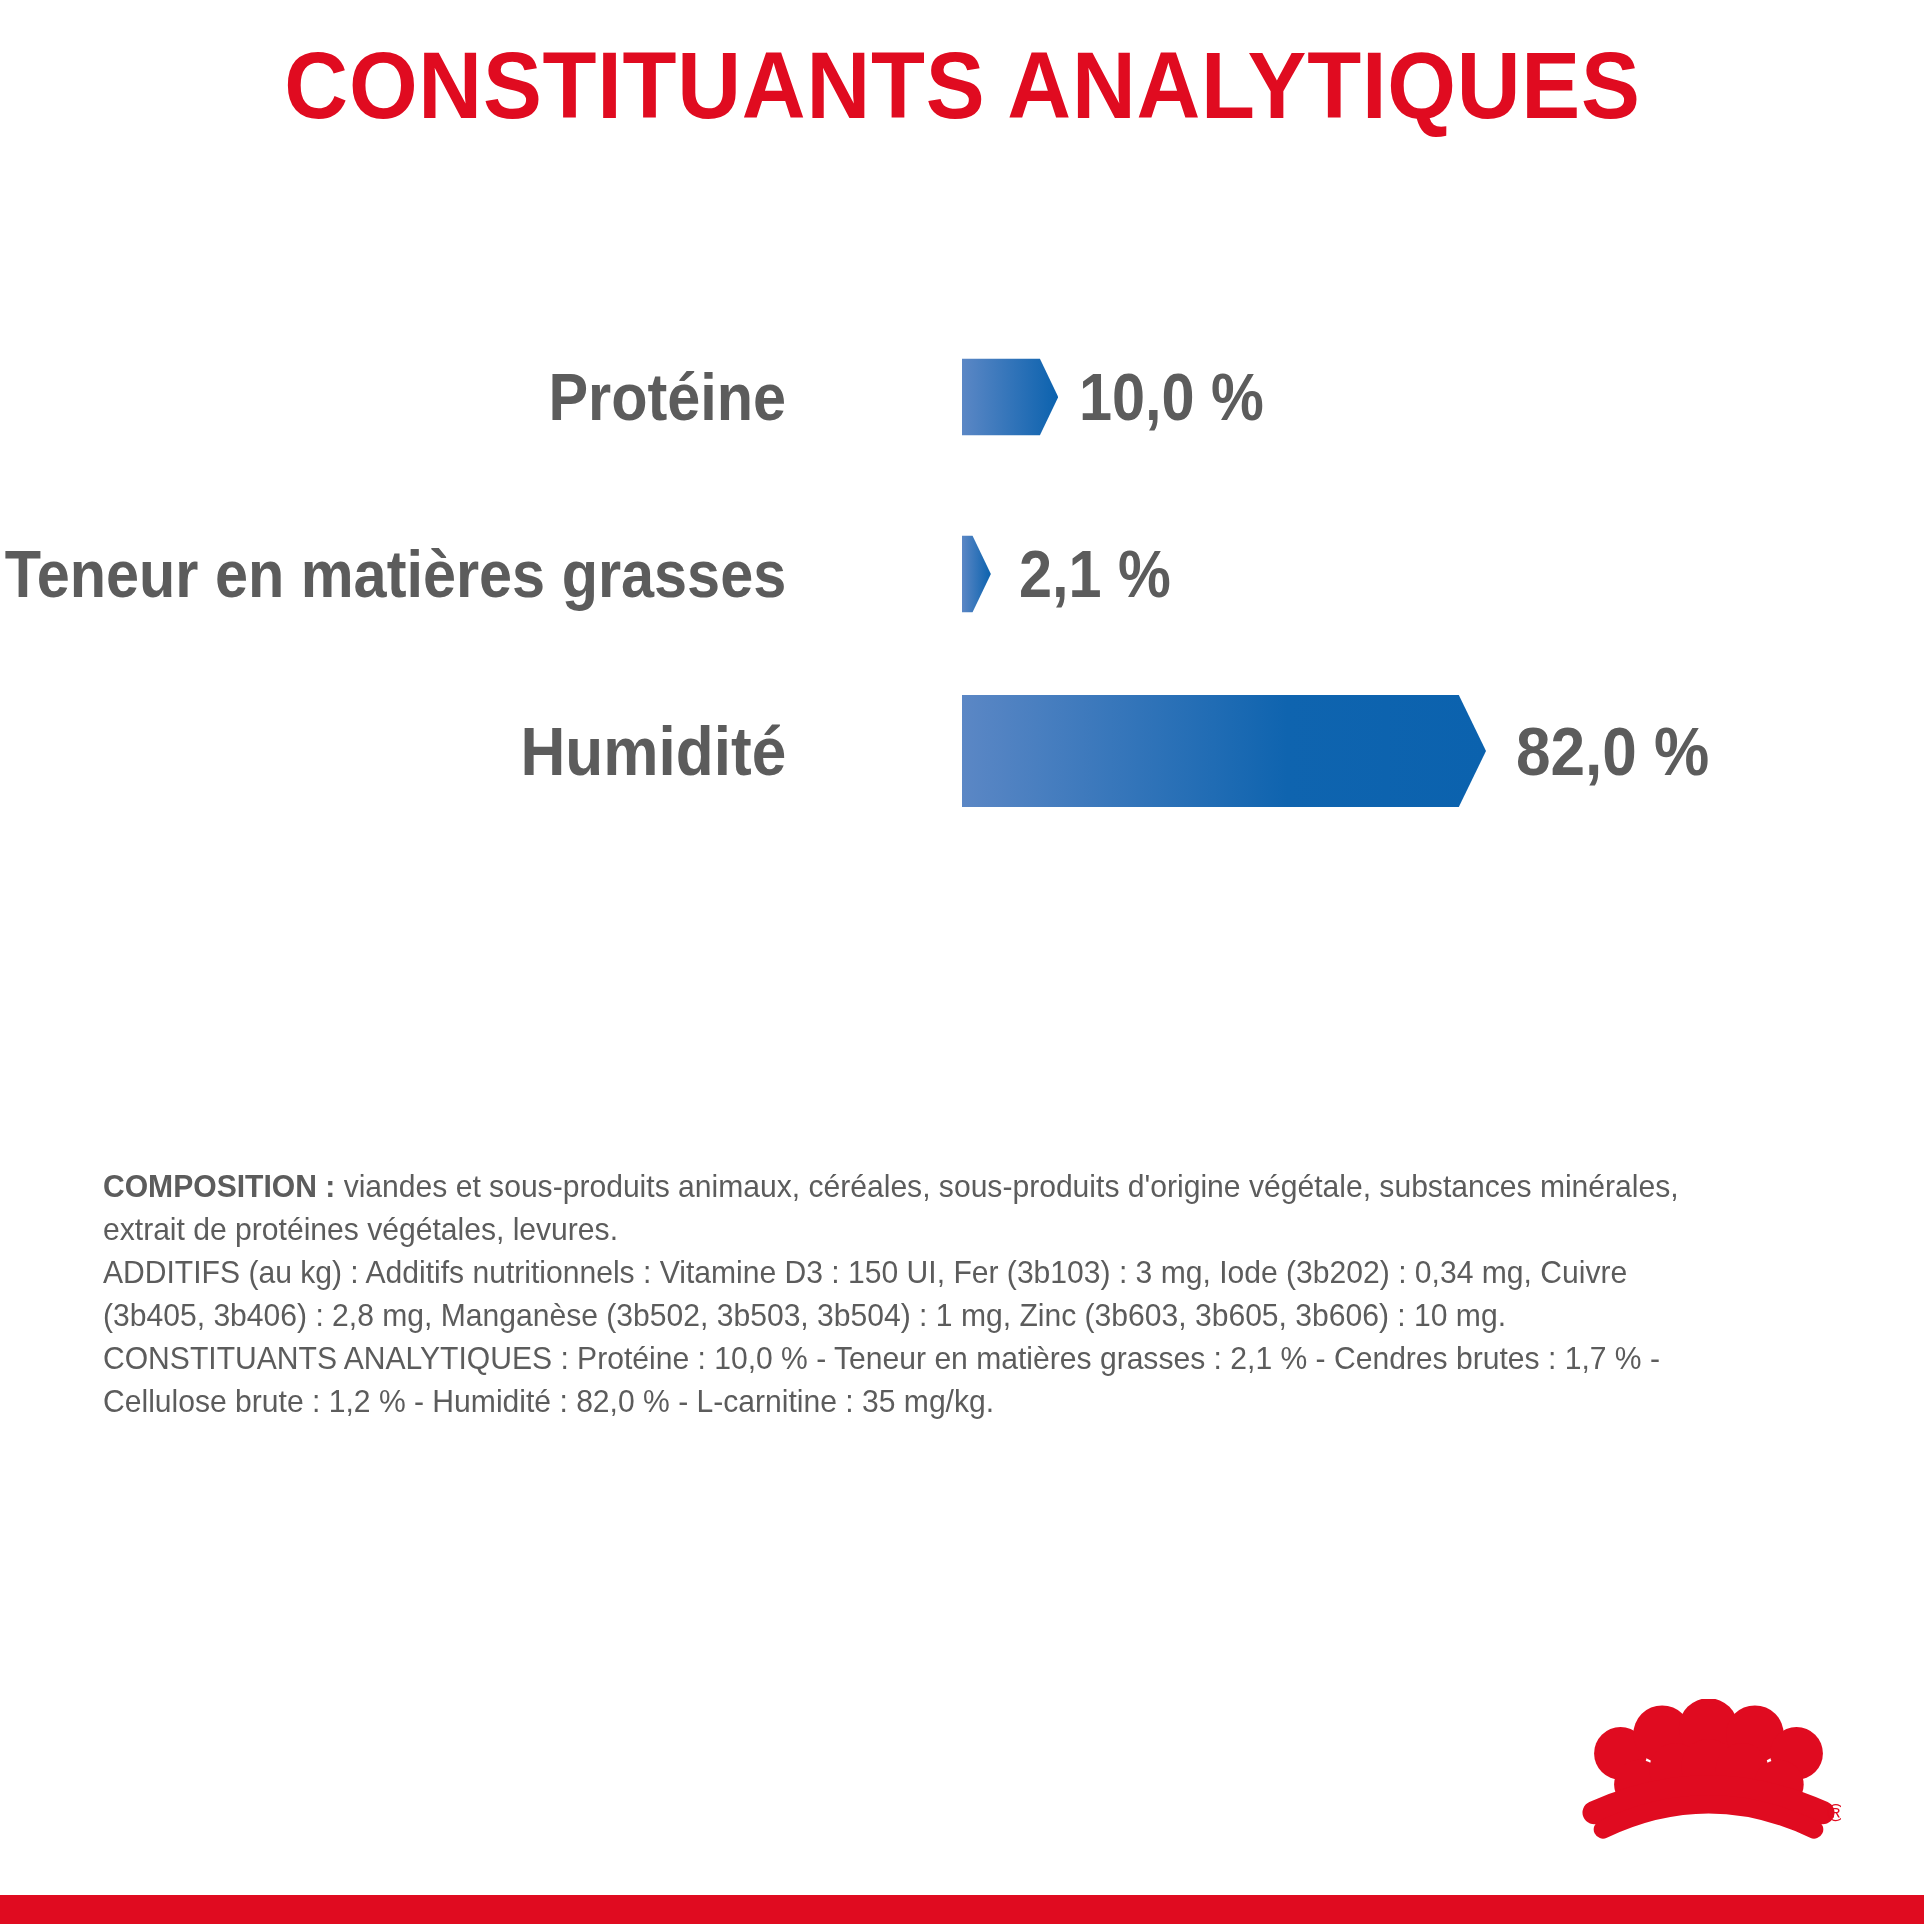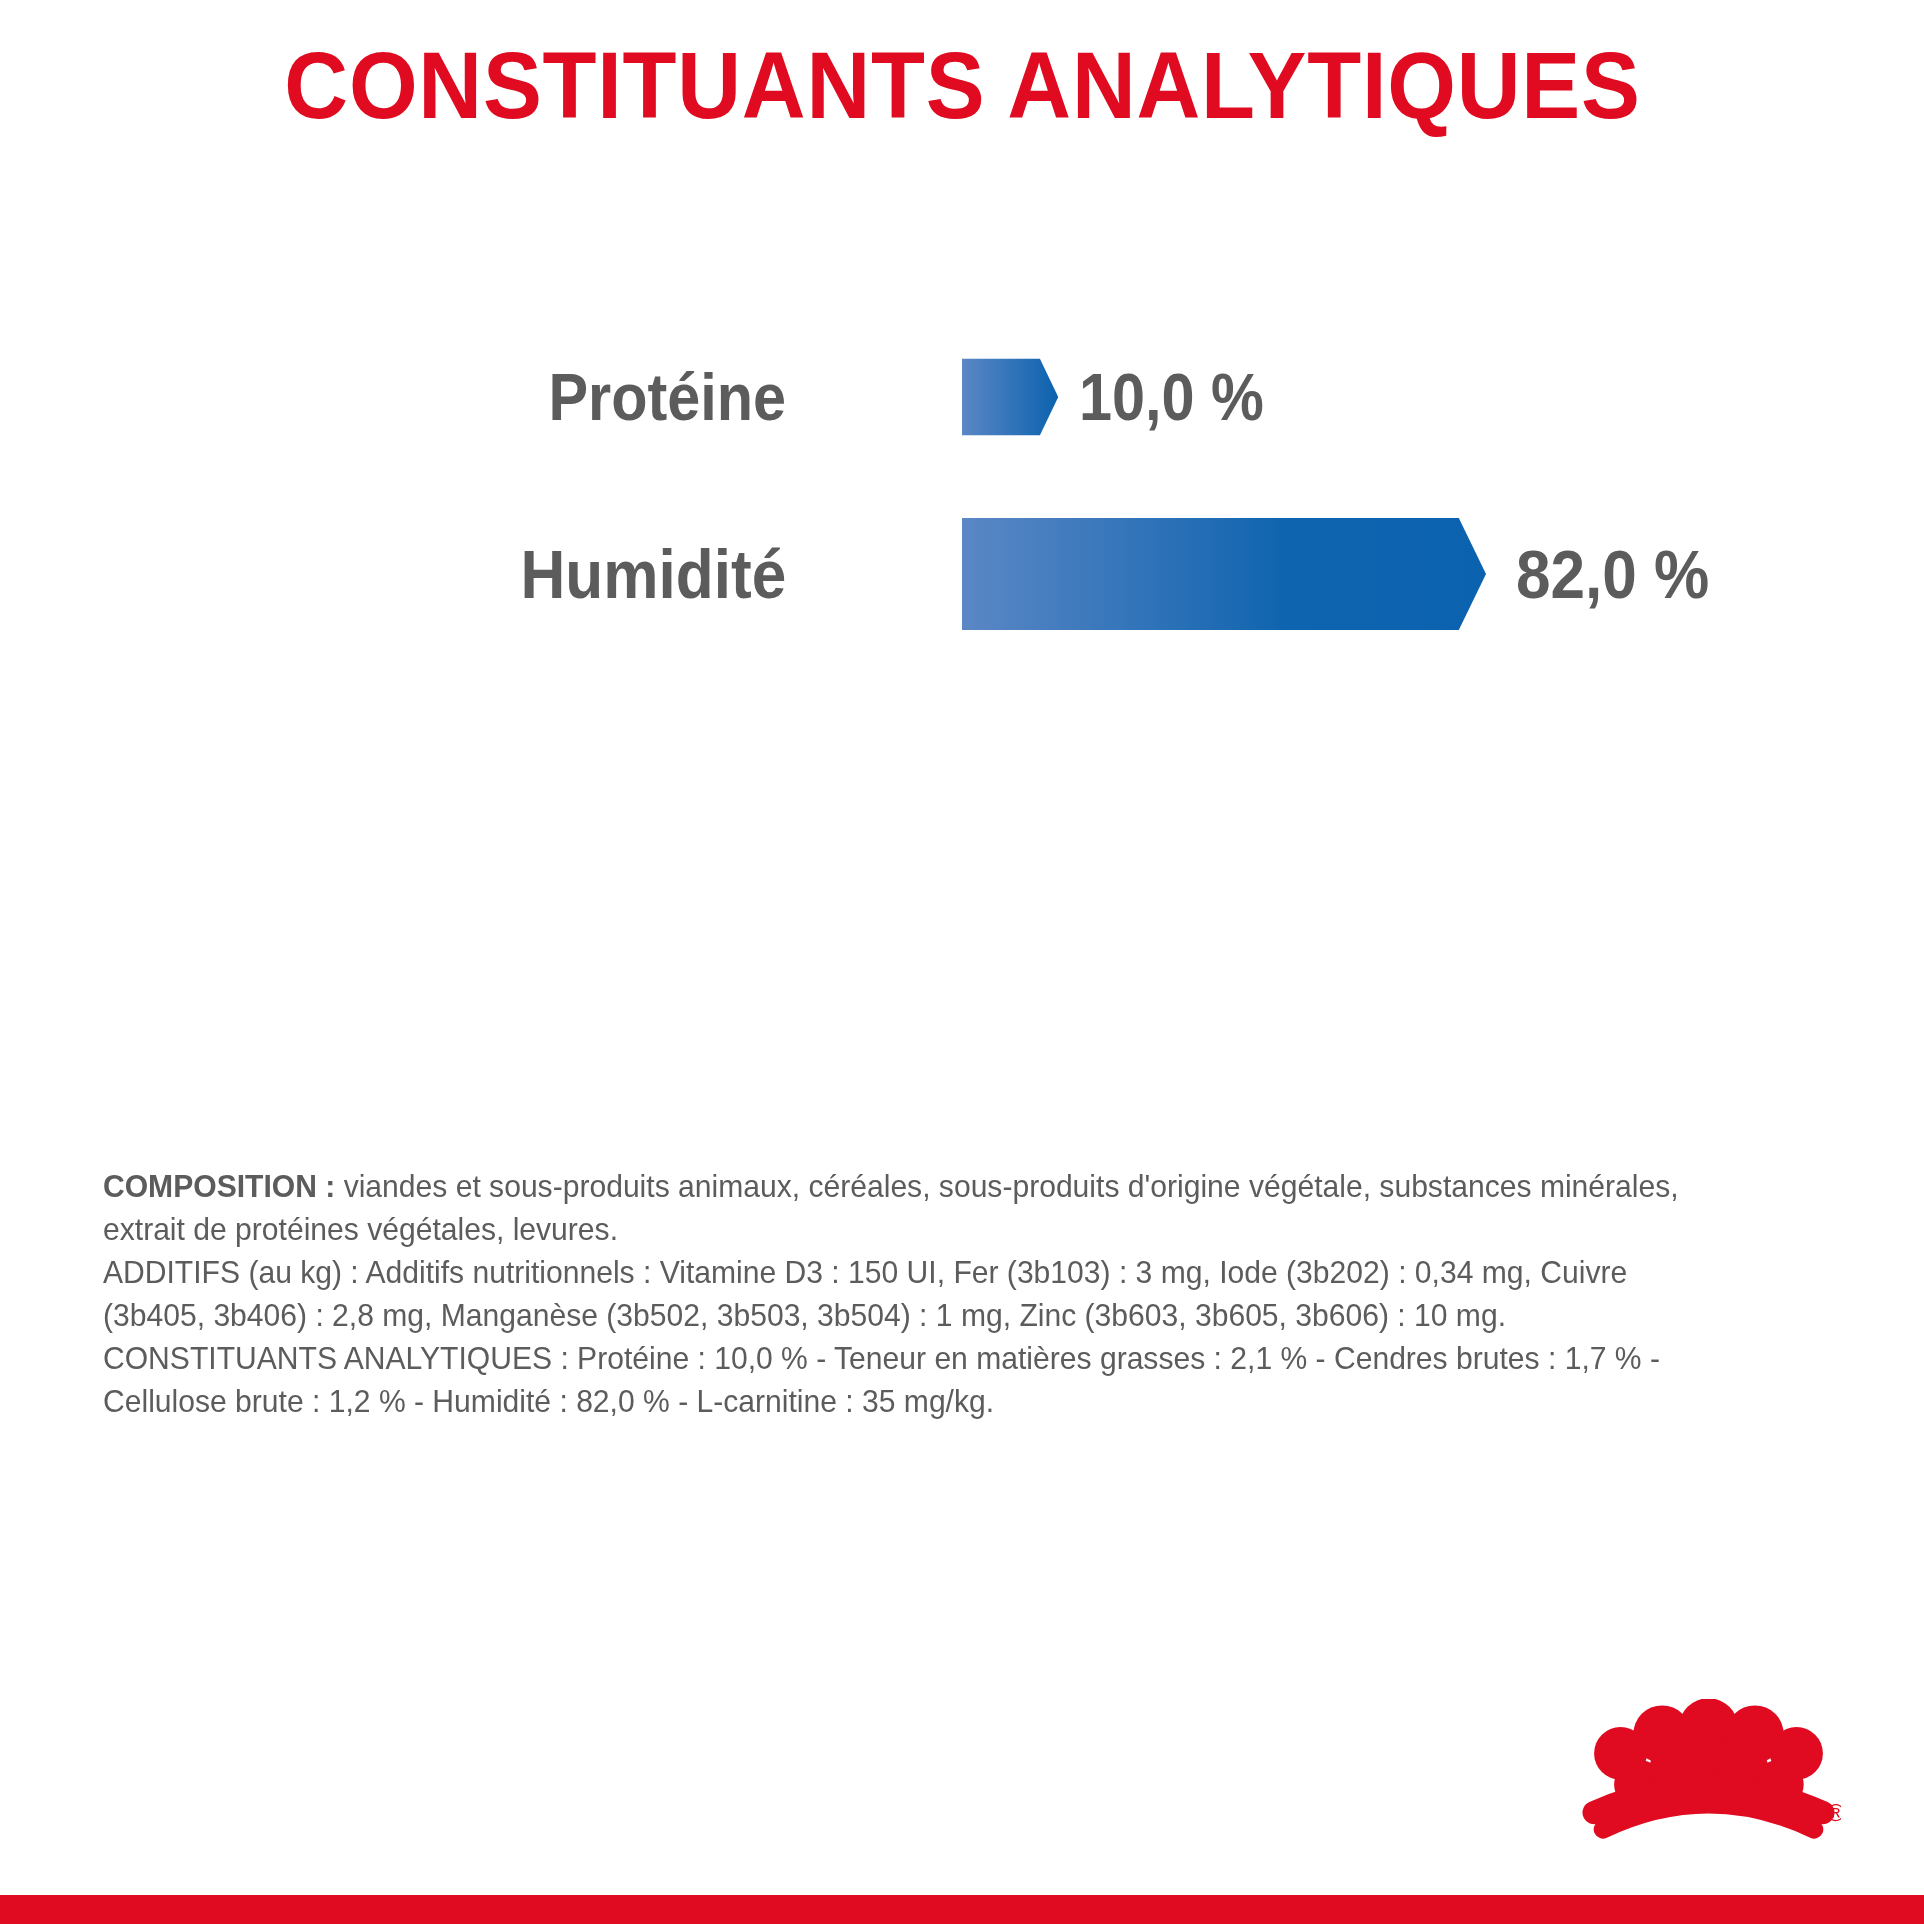--- a/index.html
+++ b/index.html
@@ -145,20 +145,35 @@
             <stop offset="0" stop-color="#5B87C5"></stop>
             <stop offset="1" stop-color="#0B62AE"></stop>
           </linearGradient>
         </defs>
         <polygon points="0,0 97,0 120,48 97,96 0,96" fill="url(#gradP)"></polygon>
       </svg>
     </div>
     <div class="nutrient-value" style="left:1079px;">10,0 %</div>
   </div>
 
+  <div class="nutrient-row row-grasses">
+    <div class="nutrient-label">Teneur en matières grasses</div>
+    <div class="bar-wrap" style="width:29px;">
+      <svg class="bar-arrow" viewBox="0 0 36 96" preserveAspectRatio="none" xmlns="http://www.w3.org/2000/svg" aria-hidden="true">
+        <defs>
+          <linearGradient id="gradG" x1="0" y1="0" x2="1" y2="0">
+            <stop offset="0" stop-color="#5B87C5"></stop>
+            <stop offset="1" stop-color="#0B62AE"></stop>
+          </linearGradient>
+        </defs>
+        <polygon points="0,0 13,0 36,48 13,96 0,96" fill="url(#gradG)"></polygon>
+      </svg>
+    </div>
+    <div class="nutrient-value" style="left:1019px;">2,1 %</div>
+  </div>
 
 
 
   <div class="nutrient-row row-humidite">
     <div class="nutrient-label">Humidité</div>
     <div class="bar-wrap" style="width:525px;">
       <svg class="bar-arrow" viewBox="0 0 655 140" preserveAspectRatio="none" xmlns="http://www.w3.org/2000/svg" aria-hidden="true">
         <defs>
           <linearGradient id="gradH" x1="0" y1="0" x2="1" y2="0">
             <stop offset="0" stop-color="#5B87C5"></stop>

